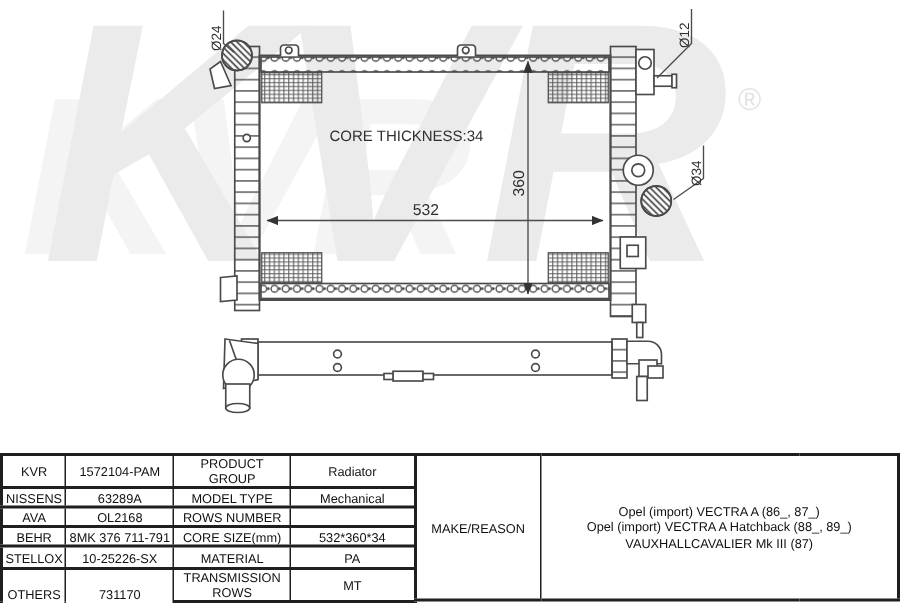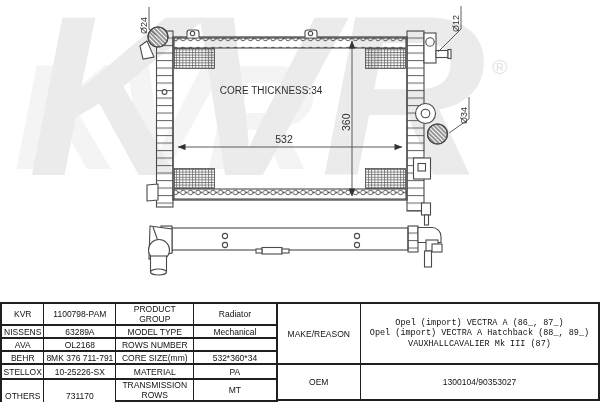--- a/index.html
+++ b/index.html
@@ -17,21 +17,21 @@
   #drawing text{fill:#2f2f2f;font-family:"Liberation Sans",sans-serif;}
   
   #tables{position:absolute;left:0;top:302px;width:600px;height:99px;display:flex;
           align-items:stretch;z-index:2;}
   table.t{border-collapse:collapse;table-layout:fixed;height:100%;
           font-size:8.5px;color:#111;background:#fff;}
   table.t td{border:1px solid #1f1f1f;border-top-width:2px;border-bottom-width:2px;
              text-align:center;vertical-align:middle;padding:0 1px;overflow:hidden;}
   table.t{border:2px solid #1f1f1f;}
   #t-right{margin-left:-2px;}
-  .mm-line{line-height:1.25;font-family:Liberation Mono, monospace;}
+  .mm-line{line-height:1.25;}
 </style>
 </head>
 <body>
 
 <div id="page">
 
   <div class="wm" id="wm-soft">KVR</div>
   <div class="wm" id="wm-big">KVR</div>
   <div id="wm-reg">®</div>
 
@@ -159,21 +159,21 @@
     <table class="t" id="t-left">
       <colgroup>
           <col style="width:43px">
           <col style="width:72px">
           <col style="width:78px">
           <col style="width:83px">
         </colgroup>
       <tbody>
           <tr style="height:13px">
         <td>KVR</td>
-        <td>1100798-PAM</td>
+        <td>1572104-PAM</td>
         <td>PRODUCT GROUP</td>
         <td>Radiator</td>
       </tr>
       <tr style="height:13px">
         <td>NISSENS</td>
         <td>63289A</td>
         <td>MODEL TYPE</td>
         <td>Mechanical</td>
       </tr>
       <tr style="height:13px">
@@ -216,21 +216,17 @@
         </colgroup>
       <tbody>
       <tr style="height:34px">
         <td>MAKE/REASON</td>
         <td colspan="3">
           <div class="mm-line">Opel (import) VECTRA A (86_, 87_)</div>
           <div class="mm-line">Opel (import) VECTRA A Hatchback (88_, 89_)</div>
           <div class="mm-line">VAUXHALLCAVALIER Mk III (87)</div>
         </td>
       </tr>
-      <tr style="height:20px">
-        <td>OEM</td>
-        <td colspan="3">1300104/90353027</td>
-      </tr>
     </tbody>
       </table>
 
   </div>
 </div>
 
 </body></html>

